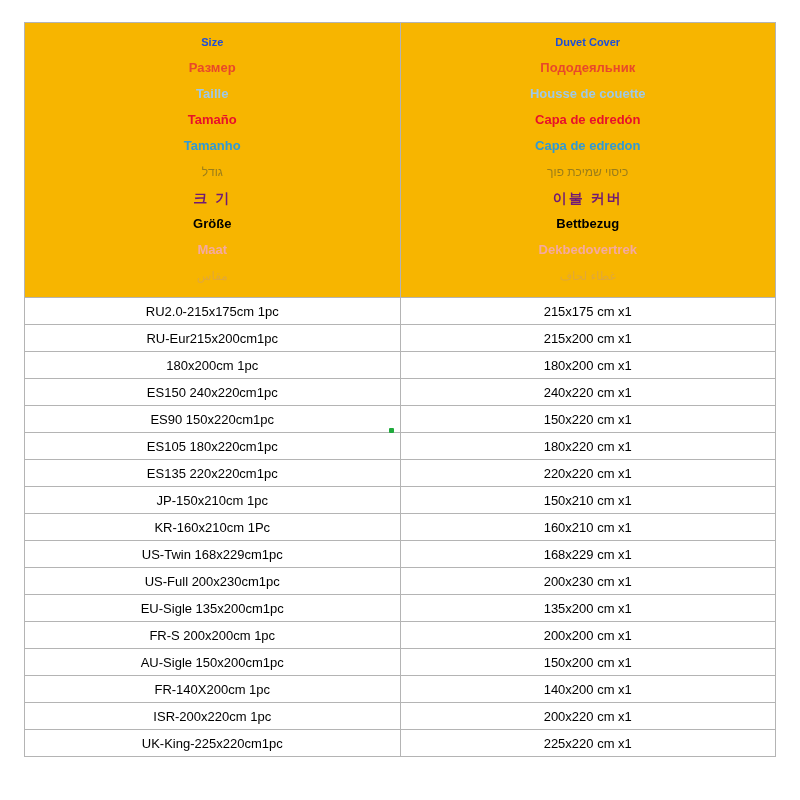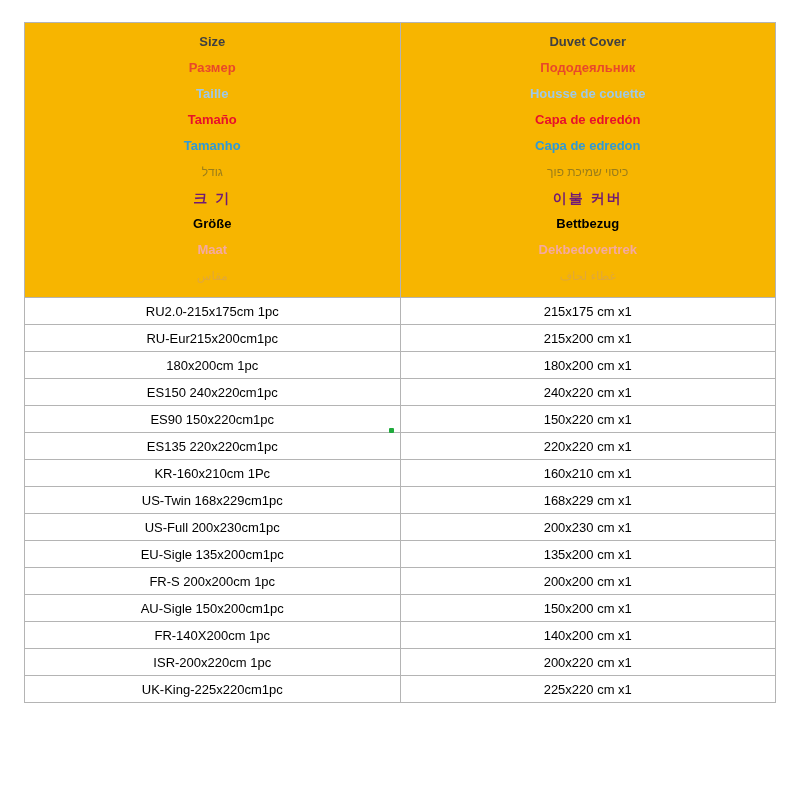--- a/index.html
+++ b/index.html
@@ -41,21 +41,21 @@
   .hdr-stack {
     display: block;
     padding: 6px 4px 8px 4px;
   }
   .hdr-line {
     display: block;
     line-height: 26px;
     font-size: 13px;
     white-space: nowrap;
   }
-  .l-en   { font-weight: bold; color: #404040; font-size: 13px; }
+  .l-en   { font-weight: bold; color: #1d4ed8; font-size: 11px; }
   .l-ru   { font-weight: bold; color: #e8482a; font-size: 13px; }
   .l-fr   { font-weight: bold; color: #9ec9e8; font-size: 13px; }
   .l-es   { font-weight: bold; color: #e8102a; font-size: 13px; text-align: center; }
   .l-pt   { font-weight: bold; color: #2f9ad6; font-size: 13px; text-align: center; }
   .l-he   { font-weight: normal; color: #9a7d1a; font-size: 12px; }
   .l-ko   { font-weight: bold; color: #701a75; font-size: 14px; letter-spacing: 2px; }
   .l-de   { font-weight: bold; color: #000000; font-size: 13px; }
   .l-nl   { font-weight: bold; color: #f5a9a0; font-size: 13px; }
   .l-ar   { font-weight: normal; color: #e0a83a; font-size: 12px; }
 
@@ -126,22 +126,30 @@
         </tr>
         <tr>
           <td class="data-cell">ES150 240x220cm1pc</td>
           <td class="data-cell">240x220 cm x1</td>
         </tr>
         <tr>
           <td class="data-cell">ES90  150x220cm1pc</td>
           <td class="data-cell">150x220 cm x1</td>
         </tr>
         <tr>
+          <td class="data-cell">ES105 180x220cm1pc</td>
+          <td class="data-cell">180x220 cm x1</td>
+        </tr>
+        <tr>
           <td class="data-cell">ES135 220x220cm1pc</td>
           <td class="data-cell">220x220 cm x1</td>
+        </tr>
+        <tr>
+          <td class="data-cell">JP-150x210cm 1pc</td>
+          <td class="data-cell">150x210 cm x1</td>
         </tr>
         <tr>
           <td class="data-cell">KR-160x210cm 1Pc</td>
           <td class="data-cell">160x210 cm x1</td>
         </tr>
         <tr>
           <td class="data-cell">US-Twin 168x229cm1pc</td>
           <td class="data-cell">168x229 cm x1</td>
         </tr>
         <tr>

